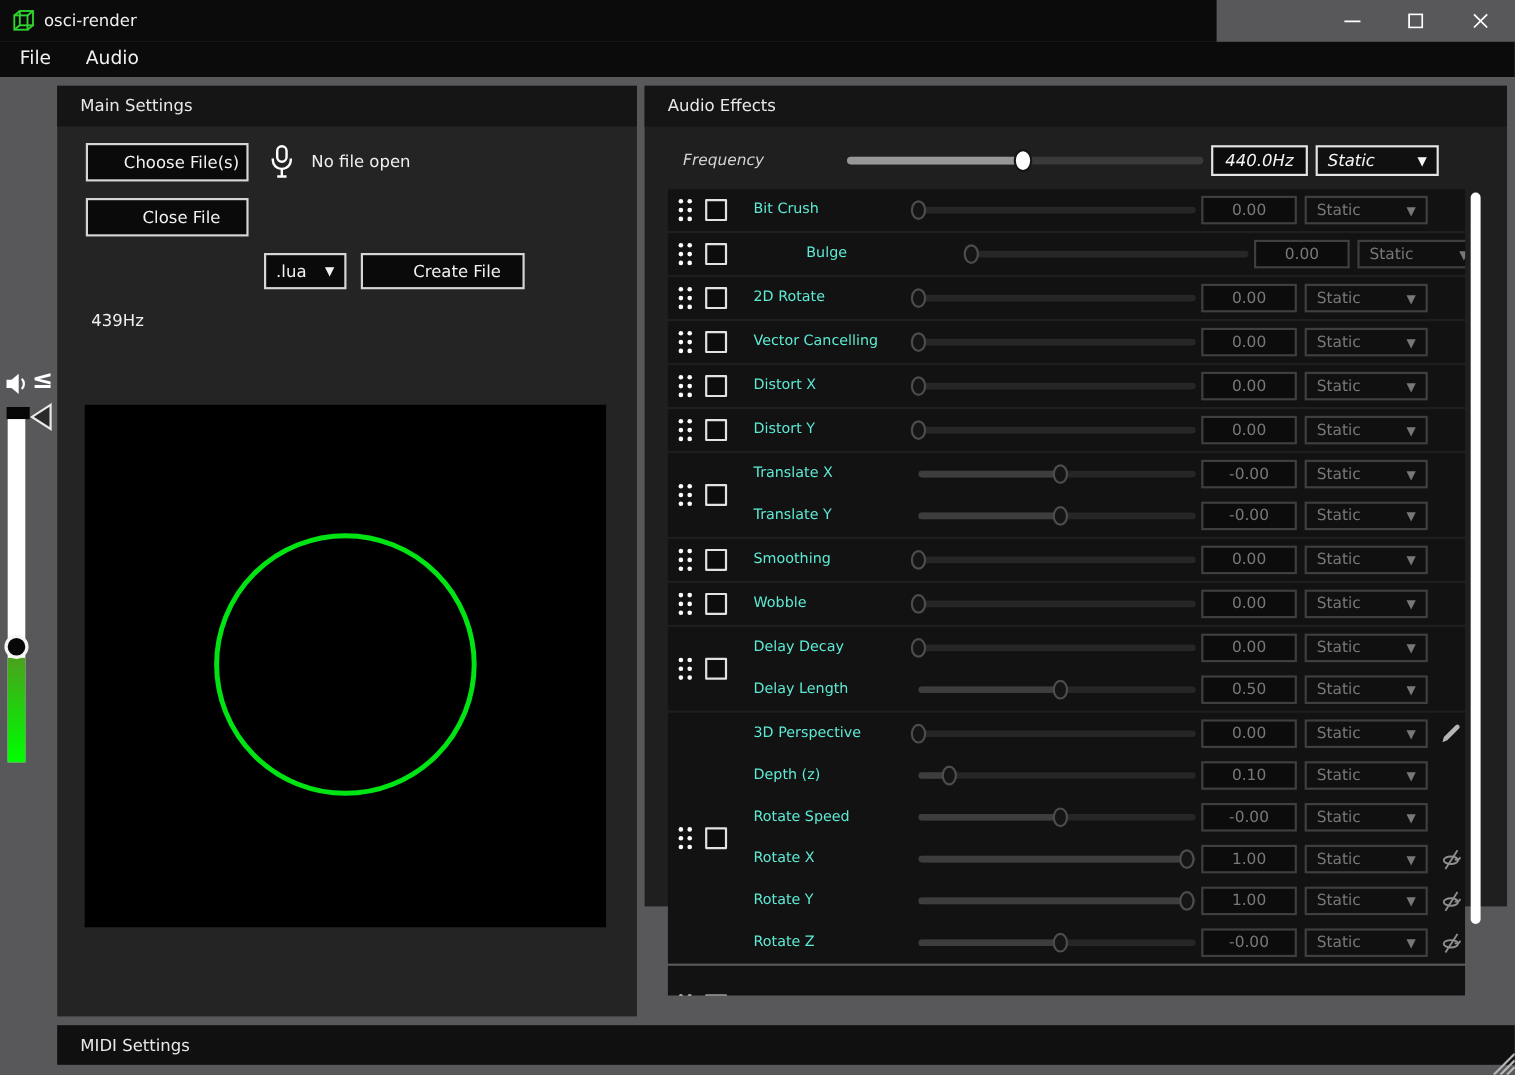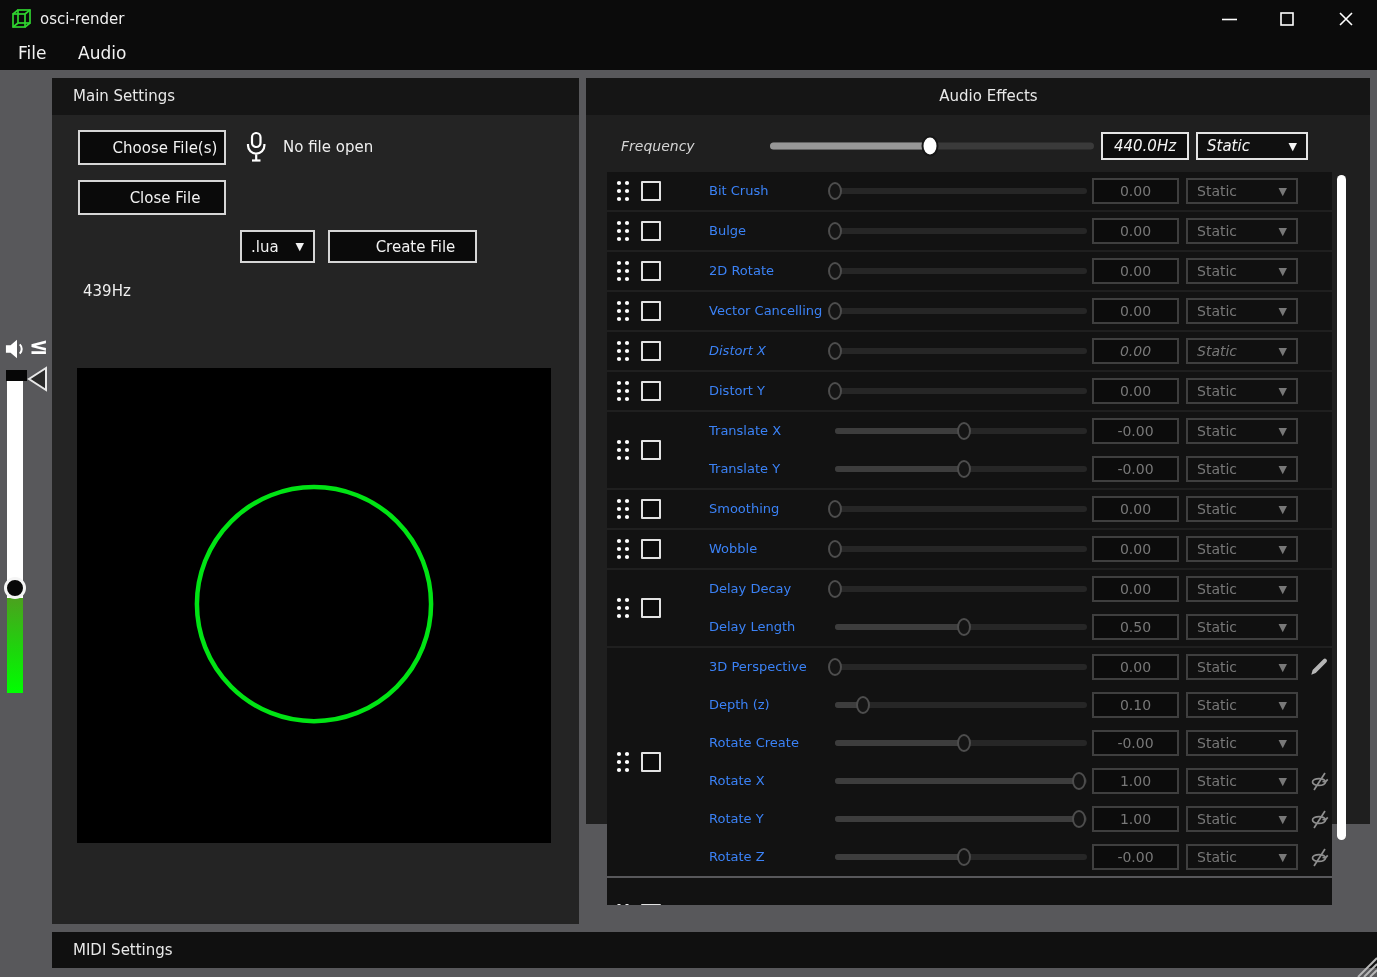--- a/index.html
+++ b/index.html
@@ -5,21 +5,21 @@
   html,body{margin:0;padding:0;}
   body{
     width:1377px;height:977px;position:relative;overflow:hidden;
     background:#58585b;
     font-family:"DejaVu Sans","Liberation Sans",sans-serif;
     -webkit-font-smoothing:antialiased;
   }
   .abs{position:absolute;}
 
   
-  .titlebar{left:0;top:0;width:1377px;height:38px;background:#0b0b0b;}
+  .titlebar{left:0;top:0;width:1106px;height:38px;background:#0b0b0b;}
   .app-icon{left:10px;top:6px;width:24px;height:26px;}
   .app-title{left:40px;top:0;height:38px;line-height:38px;color:#f0f0f0;font-size:15px;}
   .winbtn{top:0;width:48px;height:38px;display:flex;align-items:center;justify-content:center;cursor:default;}
   .winbtn.min{left:1205px;} .winbtn.max{left:1263px;} .winbtn.close{left:1322px;}
 
   
   .menubar{left:0;top:38px;width:1377px;height:32px;background:#0b0b0b;}
   .menu-item{top:38px;height:32px;line-height:30px;color:#f2f2f2;font-size:17px;}
   .menu-file{left:18px;} .menu-audio{left:78px;}
 
@@ -30,21 +30,21 @@
   .vol-arrow{left:26px;top:366px;width:22px;height:26px;}
   .vol-track{left:7px;top:381px;width:16px;height:312px;background:#ffffff;}
   .vol-fill{position:absolute;left:0;bottom:0;width:16px;background:linear-gradient(180deg,#4ba11e 0%,#1dd60c 55%,#00ff00 100%);}
   .vol-thumb{left:4px;width:22px;height:22px;border-radius:50%;background:#080808;border:3px solid #f5f5f5;box-sizing:border-box;}
 
   
   .panel{background:#242424;}
   .panel-header{position:absolute;left:0;top:0;right:0;height:37px;background:#151515;color:#e8e8e8;
     font-size:15px;line-height:37px;padding-left:21px;}
   .main-panel{left:52px;top:78px;width:527px;height:846px;}
-  .audio-panel{left:586px;top:78px;width:784px;height:746px;background:#1f1f1f;text-align:center;}
+  .audio-panel{left:586px;top:78px;width:784px;height:746px;background:#1f1f1f;}
   .midi-bar{left:52px;top:932px;width:1325px;height:36px;background:#101010;color:#e8e8e8;
     font-size:15px;line-height:36px;padding-left:21px;box-sizing:border-box;}
 
   
   .btn{background:#0a0a0a;border:2px solid #d6d6d6;color:#f2f2f2;font-size:15px;
     display:flex;align-items:center;justify-content:center;box-sizing:border-box;
     font-family:"DejaVu Sans","Liberation Sans",sans-serif;cursor:default;padding-left:26px;}
   .choose-btn{left:26px;top:52px;width:148px;height:35px;}
   .close-btn{left:26px;top:102px;width:148px;height:35px;}
   .mic{left:189px;top:53px;width:30px;height:33px;}
@@ -76,21 +76,21 @@
   .freq-dd{left:589px;top:4px;width:112px;height:28px;border:2px solid #e4e4e4;color:#f5f5f5;font-size:15px;padding:0 9px;}
   .dropdown .caret{margin-left:auto;font-size:11px;}
 
   .fx-viewport{left:21px;top:94px;width:725px;height:733px;overflow:hidden;}
   .fx-group{display:flex;background:#121212;margin-bottom:2px;}
   .handle-col{flex:0 0 72px;display:flex;align-items:center;}
   .drag-handle{margin-left:7px;width:18px;height:24px;}
   .fx-check{margin-left:9px;width:20px;height:20px;border:2px solid #e2e2e2;background:#0c0c0c;box-sizing:border-box;border-radius:1px;cursor:default;}
   .rows{flex:1;display:flex;flex-direction:column;}
   .fx-row{position:relative;height:38px;flex:1;}
-  .fx-label{position:absolute;left:6px;top:0;height:38px;line-height:38px;color:#3b82f6;font-size:13px;margin-left:24px;}
+  .fx-label{position:absolute;left:6px;top:0;height:38px;line-height:38px;color:#5eead4;font-size:13px;}
   .fx-slider{left:156px;top:0;width:252px;height:38px;cursor:default;}
   .fx-slider .track{height:6px;background:#262626;}
   .fx-slider .fill{height:6px;background:#3d3d3d;}
   .fx-slider .thumb{width:14px;height:18px;background:#151515;border:2px solid #4d4d4d;transform:translate(-50%,-50%);}
   .fx-val{left:413px;top:6px;width:87px;height:26px;border:2px solid #3f3f3f;color:#787878;font-size:14px;}
   .fx-dd{left:507px;top:6px;width:112px;height:26px;border:2px solid #3f3f3f;color:#787878;font-size:14px;padding:0 9px;}
   .row-icon{position:absolute;left:629px;top:8px;width:22px;height:22px;}
 
   .fx-scrollbar{left:751px;top:97px;width:9px;height:665px;background:#ffffff;border-radius:5px;cursor:default;}
 
@@ -211,37 +211,68 @@
     </div>
     <div class="valbox fx-val">0.00</div>
     <div class="dropdown fx-dd">
       <span class="dd-label">Static</span>
       <span class="caret">▼</span>
     </div>
 
   </div>
         </div>
   </div>
+      <div class="fx-group" style="height: 38px; gap: 48px;">
+    <div class="handle-col">
+      <svg class="drag-handle" viewBox="0 0 18 24">
+        <g fill="#ffffff">
+          <circle cx="5" cy="4" r="2.1"></circle>
+              <circle cx="13" cy="4" r="2.1"></circle>
+          <circle cx="5" cy="12" r="2.1"></circle>
+              <circle cx="13" cy="12" r="2.1"></circle>
+          <circle cx="5" cy="20" r="2.1"></circle>
+              <circle cx="13" cy="20" r="2.1"></circle>
+        </g>
+      </svg>
+      <div class="fx-check"></div>
+    </div>
+    <div class="rows">
+          <div class="fx-row">
+    <span class="fx-label">Bulge</span>
+    <div class="slider fx-slider">
+      <div class="track"></div>
+      <div class="fill" style="width: 0%;"></div>
+      <div class="thumb" style="left: 0%;"></div>
+    </div>
+    <div class="valbox fx-val">0.00</div>
+    <div class="dropdown fx-dd">
+      <span class="dd-label">Static</span>
+      <span class="caret">▼</span>
+    </div>
+
+  </div>
+        </div>
+  </div>
       <div class="fx-group" style="height: 38px;">
     <div class="handle-col">
       <svg class="drag-handle" viewBox="0 0 18 24">
         <g fill="#ffffff">
           <circle cx="5" cy="4" r="2.1"></circle>
               <circle cx="13" cy="4" r="2.1"></circle>
           <circle cx="5" cy="12" r="2.1"></circle>
               <circle cx="13" cy="12" r="2.1"></circle>
           <circle cx="5" cy="20" r="2.1"></circle>
               <circle cx="13" cy="20" r="2.1"></circle>
         </g>
       </svg>
       <div class="fx-check"></div>
     </div>
     <div class="rows">
           <div class="fx-row">
-    <span class="fx-label">Bulge</span>
+    <span class="fx-label">2D Rotate</span>
     <div class="slider fx-slider">
       <div class="track"></div>
       <div class="fill" style="width: 0%;"></div>
       <div class="thumb" style="left: 0%;"></div>
     </div>
     <div class="valbox fx-val">0.00</div>
     <div class="dropdown fx-dd">
       <span class="dd-label">Static</span>
       <span class="caret">▼</span>
     </div>
@@ -258,67 +289,36 @@
           <circle cx="5" cy="12" r="2.1"></circle>
               <circle cx="13" cy="12" r="2.1"></circle>
           <circle cx="5" cy="20" r="2.1"></circle>
               <circle cx="13" cy="20" r="2.1"></circle>
         </g>
       </svg>
       <div class="fx-check"></div>
     </div>
     <div class="rows">
           <div class="fx-row">
-    <span class="fx-label">2D Rotate</span>
+    <span class="fx-label">Vector Cancelling</span>
     <div class="slider fx-slider">
       <div class="track"></div>
       <div class="fill" style="width: 0%;"></div>
       <div class="thumb" style="left: 0%;"></div>
     </div>
     <div class="valbox fx-val">0.00</div>
     <div class="dropdown fx-dd">
       <span class="dd-label">Static</span>
       <span class="caret">▼</span>
     </div>
 
   </div>
         </div>
   </div>
       <div class="fx-group" style="height: 38px;">
-    <div class="handle-col">
-      <svg class="drag-handle" viewBox="0 0 18 24">
-        <g fill="#ffffff">
-          <circle cx="5" cy="4" r="2.1"></circle>
-              <circle cx="13" cy="4" r="2.1"></circle>
-          <circle cx="5" cy="12" r="2.1"></circle>
-              <circle cx="13" cy="12" r="2.1"></circle>
-          <circle cx="5" cy="20" r="2.1"></circle>
-              <circle cx="13" cy="20" r="2.1"></circle>
-        </g>
-      </svg>
-      <div class="fx-check"></div>
-    </div>
-    <div class="rows">
-          <div class="fx-row">
-    <span class="fx-label">Vector Cancelling</span>
-    <div class="slider fx-slider">
-      <div class="track"></div>
-      <div class="fill" style="width: 0%;"></div>
-      <div class="thumb" style="left: 0%;"></div>
-    </div>
-    <div class="valbox fx-val">0.00</div>
-    <div class="dropdown fx-dd">
-      <span class="dd-label">Static</span>
-      <span class="caret">▼</span>
-    </div>
-
-  </div>
-        </div>
-  </div>
-      <div class="fx-group" style="height: 38px; font-style: italic;">
     <div class="handle-col">
       <svg class="drag-handle" viewBox="0 0 18 24">
         <g fill="#ffffff">
           <circle cx="5" cy="4" r="2.1"></circle>
               <circle cx="13" cy="4" r="2.1"></circle>
           <circle cx="5" cy="12" r="2.1"></circle>
               <circle cx="13" cy="12" r="2.1"></circle>
           <circle cx="5" cy="20" r="2.1"></circle>
               <circle cx="13" cy="20" r="2.1"></circle>
         </g>
@@ -564,21 +564,21 @@
       <div class="thumb" style="left: 11%;"></div>
     </div>
     <div class="valbox fx-val">0.10</div>
     <div class="dropdown fx-dd">
       <span class="dd-label">Static</span>
       <span class="caret">▼</span>
     </div>
 
   </div>
           <div class="fx-row">
-    <span class="fx-label">Rotate Create</span>
+    <span class="fx-label">Rotate Speed</span>
     <div class="slider fx-slider">
       <div class="track"></div>
       <div class="fill" style="width: 51%;"></div>
       <div class="thumb" style="left: 51%;"></div>
     </div>
     <div class="valbox fx-val">-0.00</div>
     <div class="dropdown fx-dd">
       <span class="dd-label">Static</span>
       <span class="caret">▼</span>
     </div>

